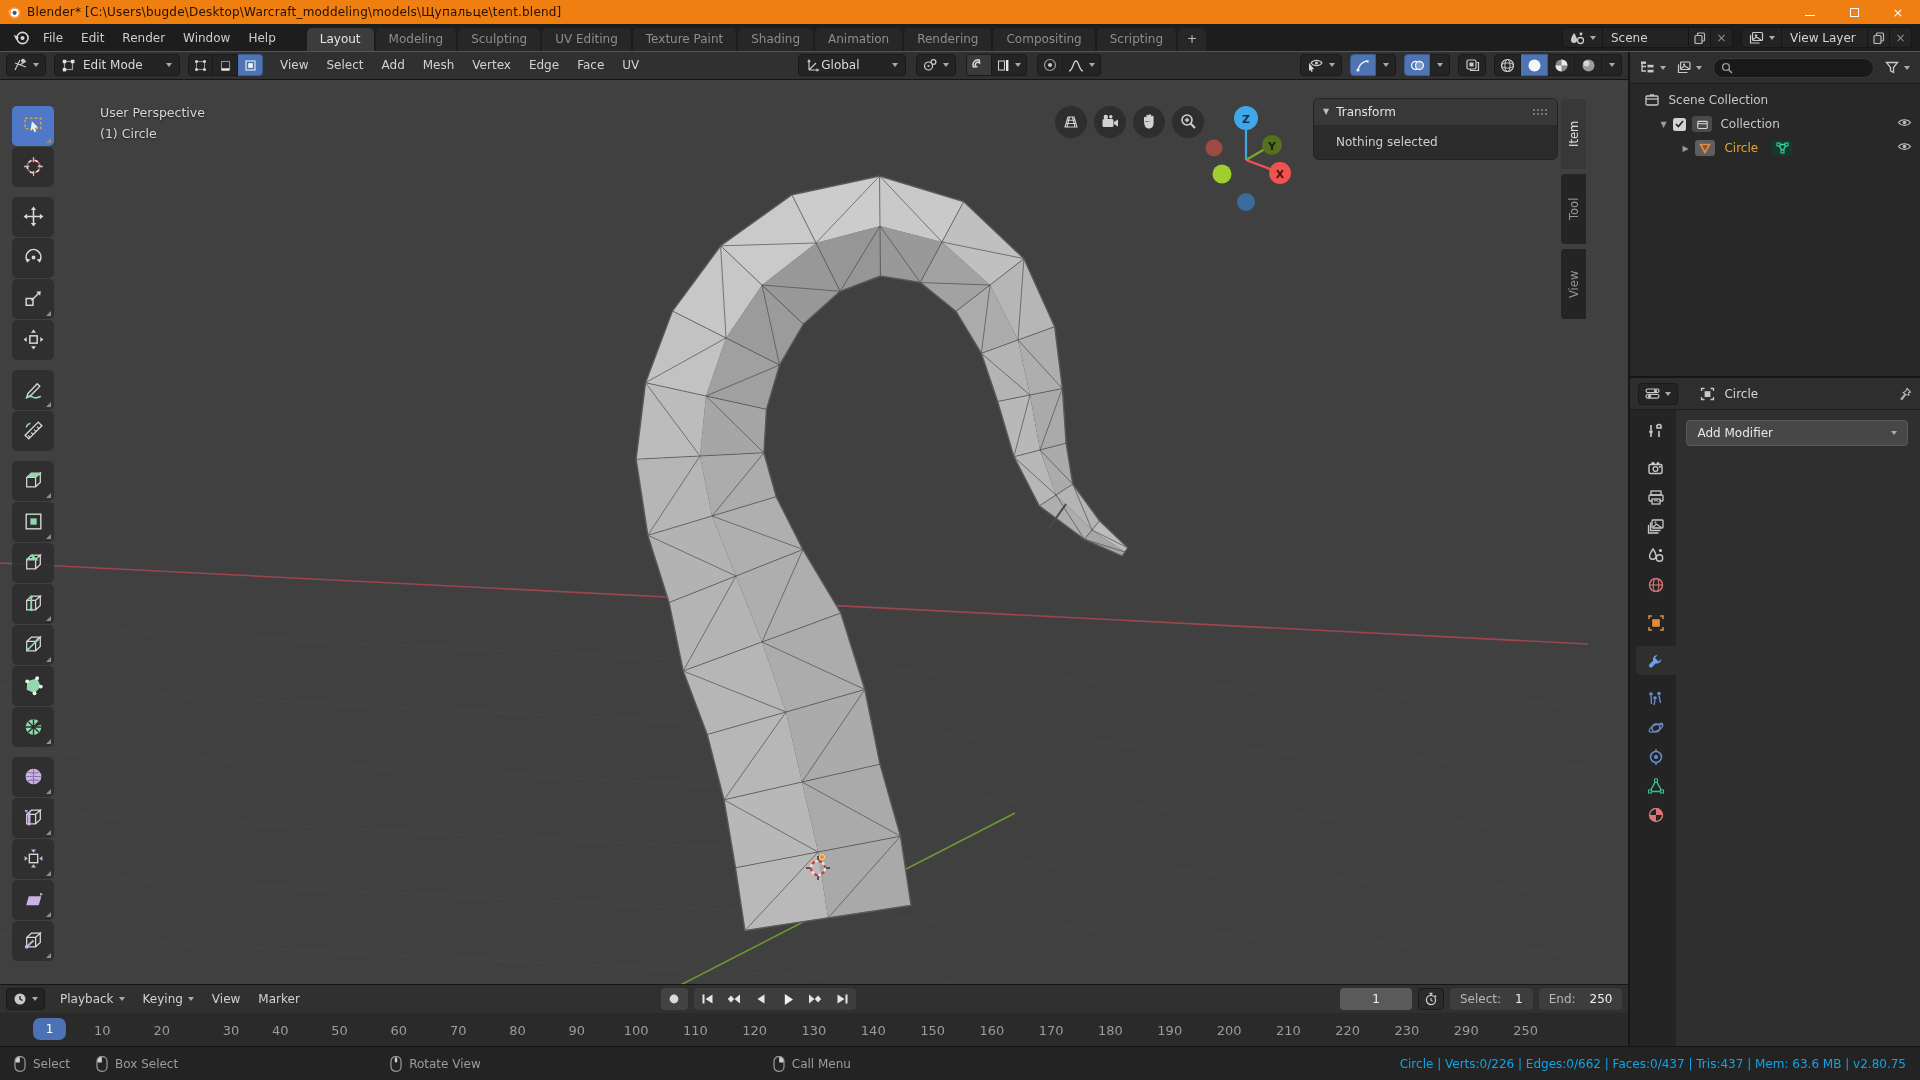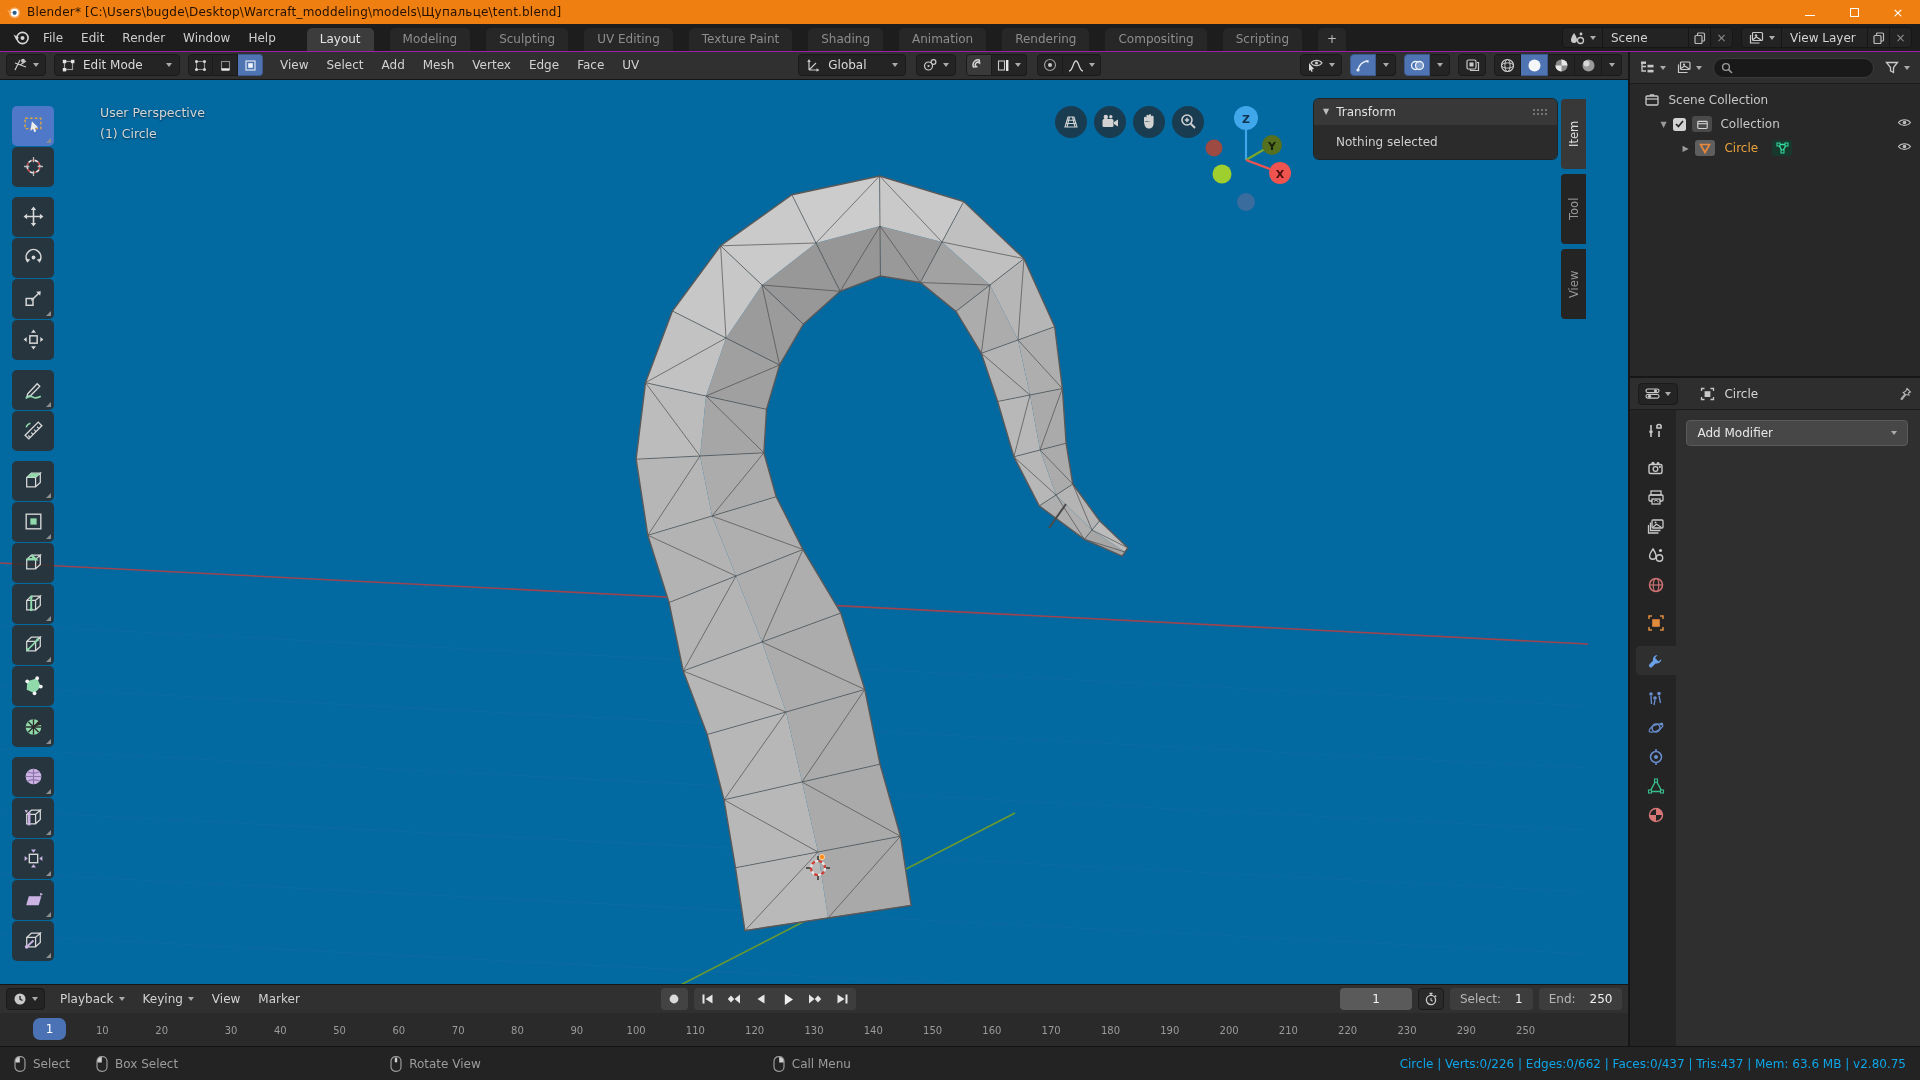--- a/index.html
+++ b/index.html
@@ -6,41 +6,41 @@
   html,body{width:1920px;height:1080px;overflow:hidden;background:#1d1d1d;
     font-family:"DejaVu Sans","Liberation Sans",sans-serif;font-size:12px;color:#cfcfcf}
   .titlebar{height:24px;background:#ee7f10;display:flex;align-items:center;padding-left:6px}
   .titlebar .ttl{color:#241103;font-size:12px;margin-left:6px;letter-spacing:.2px}
   .wctrls{margin-left:auto;display:flex;height:100%}
   .wbtn{width:44px;height:100%;display:flex;align-items:center;justify-content:center;color:#fff;font-size:13px}
   .wbtn .mini{width:10px;border-top:1.6px solid #fff;margin-top:6px}
   .wbtn .maxi{width:9px;height:9px;border:1.4px solid #fff}
   .topbar{height:28px;background:#1d1d1d;display:flex;align-items:center;padding:0 8px;border-bottom:1px solid #a21caf}
   .menu-item{padding:3px 9px;color:#cdcdcd;border-radius:3px}
-  .tabs{display:flex;align-items:flex-end;height:100%;margin-left:22px;gap:16px}
+  .tabs{display:flex;align-items:flex-end;height:100%;margin-left:22px;gap:2px}
   .tab{padding:4px 13px 5px;background:#272727;color:#8d8d8d;border-radius:5px 5px 0 0;font-size:12px}
   .tab.active{background:#3c3c3c;color:#e4e4e4}
   .tab.newtab{padding:4px 9px 5px;color:#bdbdbd}
   .tb-widget{display:flex;align-items:center;background:#232323;border:1px solid #161616;border-radius:4px;height:21px;margin-left:8px}
   .tb-widget .seg{display:flex;align-items:center;padding:0 6px;height:100%}
   .tb-widget .name{min-width:86px;color:#d4d4d4;padding:0 8px;border-left:1px solid #161616;height:100%;display:flex;align-items:center}
   .tb-widget .sq{width:22px;height:100%;display:flex;align-items:center;justify-content:center;color:#8f8f8f;border-left:1px solid #161616}
   .chev{width:0;height:0;border-left:3.5px solid transparent;border-right:3.5px solid transparent;border-top:4.5px solid #ababab;margin-left:5px}
   .main{display:flex;height:994px}
   .left-stack{width:1856px;display:flex;flex-direction:column}
   .tool-header{height:28px;background:#303030;display:flex;align-items:center;padding:0 6px;border-bottom:1px solid #161616}
   .widget{display:flex;align-items:center;background:#242424;border:1px solid #1a1a1a;border-radius:4px;height:22px;padding:0 7px;color:#d9d9d9}
   .hbtn{display:flex;align-items:center;justify-content:center;background:#242424;border:1px solid #1a1a1a;height:22px;border-radius:4px;padding:0 4px}
   .hbtn.blue{background:#4f74b3;border-color:#3c5a8e}
   .th-menu{padding:4px 9px;color:#d2d2d2}
   .group{display:flex;align-items:center}
   .group .hbtn{border-radius:0;border-left-width:0}
   .group .hbtn:first-child{border-radius:4px 0 0 4px;border-left-width:1px}
   .group .hbtn:last-child{border-radius:0 4px 4px 0}
-  .viewport{position:relative;height:905px;background:#0369a1;overflow:hidden}
+  .viewport{position:relative;height:905px;background:#404040;overflow:hidden}
   .scene-svg{position:absolute;inset:0}
   .toolbar{position:absolute;left:12px;top:26px;display:flex;flex-direction:column;width:42px}
   .tool-btn{position:relative;width:42px;height:40px;background:#2d2d2dd9;border-radius:5px;display:flex;align-items:center;justify-content:center;margin-bottom:1px}
   .tool-btn.active{background:#5078c8}
   .tool-btn.sub::after{content:'';position:absolute;right:3px;bottom:3px;border-left:5px solid transparent;border-bottom:5px solid #8f8f8f}
   .vp-text{position:absolute;left:100px;top:22px;color:#d6d6d6;text-shadow:0 1px 2px rgba(0,0,0,.55);font-size:12.5px;line-height:21px}
   .view-btns{position:absolute;left:1055px;top:26px;display:flex;gap:7px}
   .round-btn{width:32px;height:32px;border-radius:50%;background:rgba(37,37,37,.65);display:flex;align-items:center;justify-content:center}
   .gizmo{position:absolute;left:1186px;top:10px}
   .n-panel{position:absolute;left:1314px;top:19px;width:243px;border-radius:5px;overflow:hidden;box-shadow:0 0 0 1px #222}
@@ -56,21 +56,21 @@
   .transport{display:flex;align-items:center;margin-left:352px;gap:6px}
   .tgroup{display:flex;background:#3d3d3d;border-radius:4px;overflow:hidden}
   .tbtn{width:27px;height:22px;display:flex;align-items:center;justify-content:center}
   .recbtn{width:27px;height:22px;background:#434343;border-radius:4px;display:flex;align-items:center;justify-content:center}
   .tl-fields{margin-left:auto;display:flex;align-items:center;gap:6px}
   .ffield{height:22px;border-radius:4px;display:flex;align-items:center;justify-content:center}
   .frame-cur{width:72px;background:#5a5a5a;color:#f2f2f2}
   .se-field{background:#3d3d3d;padding:0 10px;gap:14px;color:#b6b6b6}
   .se-field b{color:#f0f0f0;font-weight:normal}
   .tl-ruler{position:relative;height:33px;background:#2a2a2a}
-  .tick{position:absolute;top:50%;transform:translate(-50%,-50%);font-size:10px;color:#9b9b9b}
+  .tick{position:absolute;top:50%;transform:translate(-50%,-50%);font-size:13px;color:#9b9b9b}
   .cur-frame{position:absolute;left:33px;top:5px;width:33px;height:22px;background:#4a72b5;border-radius:7px;
     display:flex;align-items:center;justify-content:center;color:#fff}
   .right-col{width:332px;border-left:2px solid #161616;display:flex;flex-direction:column;background:#282828}
   .outliner{height:326px;border-bottom:2px solid #161616;display:flex;flex-direction:column}
   .ol-header{height:32px;background:#2e2e2e;display:flex;align-items:center;padding:0 7px;gap:4px;border-bottom:1px solid #1c1c1c}
   .icon-dd{display:flex;align-items:center;padding:2px 3px}
   .search{flex:1;height:20px;background:#191919;border:1px solid #3a3a3a;border-radius:10px;display:flex;align-items:center;padding:0 7px;margin:0 4px}
   .ol-row{display:flex;align-items:center;height:24px;padding:0 8px;color:#c7c7c7}
   .ol-row .eye{margin-left:auto}
   .dis{width:14px;color:#9a9a9a;font-size:8px;text-align:center}
@@ -231,21 +231,21 @@
           <div class="th-menu">Vertex</div>
           <div class="th-menu">Edge</div>
           <div class="th-menu">Face</div>
           <div class="th-menu">UV</div>
         </div>
     <div class="widget" style="margin-left:150px;width:108px">
       <svg width="15" height="14" viewBox="0 0 15 14">
         <path d="M3 12 L3 3 M3 12 L12 12 M3 12 L10 5" stroke="#c9c9c9" stroke-width="1.2" fill="none"></path>
         <path d="M3 1 l-1.8 3 h3.6 Z M13.5 12 l-3 -1.8 v3.6 Z" fill="#c9c9c9"></path>
           </svg>
-      <span style="margin-left:7px">Global</span>
+      <span style="">Global</span>
       <span class="chev" style="margin-left:auto"></span>
     </div>
     <div class="hbtn" style="margin-left:10px;padding:0 6px">
       <svg width="15" height="14" viewBox="0 0 15 14">
         <circle cx="5.5" cy="8" r="4" fill="none" stroke="#c9c9c9" stroke-width="1.2"></circle>
         <circle cx="10.5" cy="4" r="2.4" fill="none" stroke="#c9c9c9" stroke-width="1.2"></circle>
         <circle cx="5.5" cy="8" r="1.1" fill="#c9c9c9"></circle>
           </svg>
       <span class="chev"></span>
     </div>

